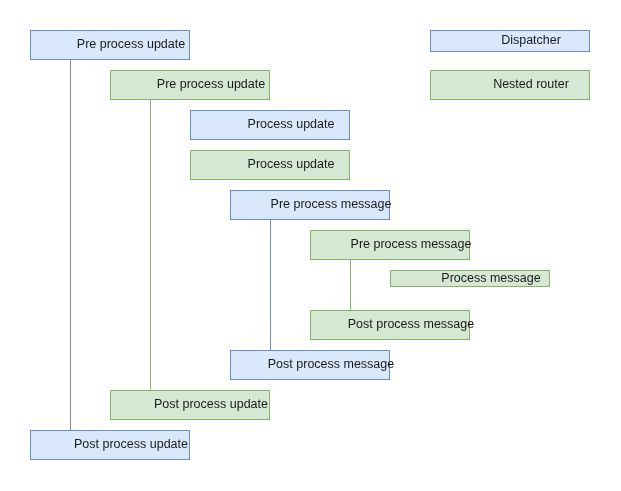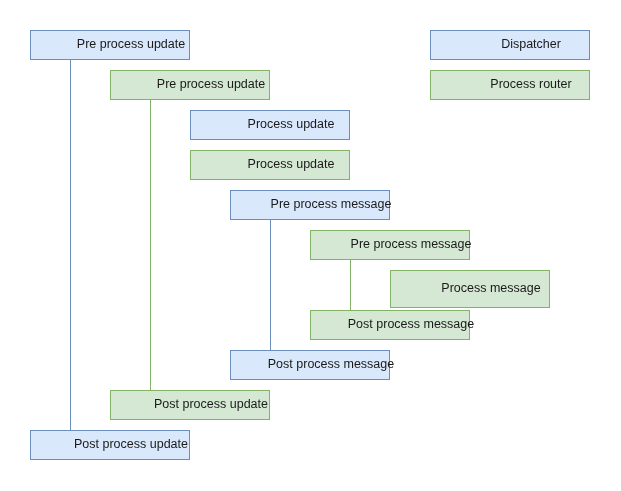--- a/index.html
+++ b/index.html
@@ -70,28 +70,28 @@
   <div class="node router" style="left:110px; top:70px; width:160px; height:30px;">Pre process update</div>
 
   <div class="node dispatcher" style="left:190px; top:110px; width:160px; height:30px;">Process update</div>
 
   <div class="node router" style="left:190px; top:150px; width:160px; height:30px;">Process update</div>
 
   <div class="node dispatcher" style="left:230px; top:190px; width:160px; height:30px;">Pre process message</div>
 
   <div class="node router" style="left:310px; top:230px; width:160px; height:30px;">Pre process message</div>
 
-  <div class="node router" style="left:390px; top:270px; width:160px; height:38px;">Process message</div>
+  <div class="node router" style="left:390px; top:270px; width:160px; height:17px;">Process message</div>
 
   <div class="node router" style="left:310px; top:310px; width:160px; height:30px;">Post process message</div>
 
   <div class="node dispatcher" style="left:230px; top:350px; width:160px; height:30px;">Post process message</div>
 
   <div class="node router" style="left:110px; top:390px; width:160px; height:30px;">Post process update</div>
 
   <div class="node dispatcher" style="left:30px; top:430px; width:160px; height:30px;">Post process update</div>
 
   <div class="legend-group">
-    <div class="node dispatcher" style="left:430px; top:30px; width:160px; height:30px;">Dispatcher</div>
-    <div class="node router" style="left:430px; top:70px; width:160px; height:30px;">Process router</div>
+    <div class="node dispatcher" style="left:430px; top:30px; width:160px; height:22px;">Dispatcher</div>
+    <div class="node router" style="left:430px; top:70px; width:160px; height:30px;">Nested router</div>
   </div>
 
 </div>
 
 </body></html>

